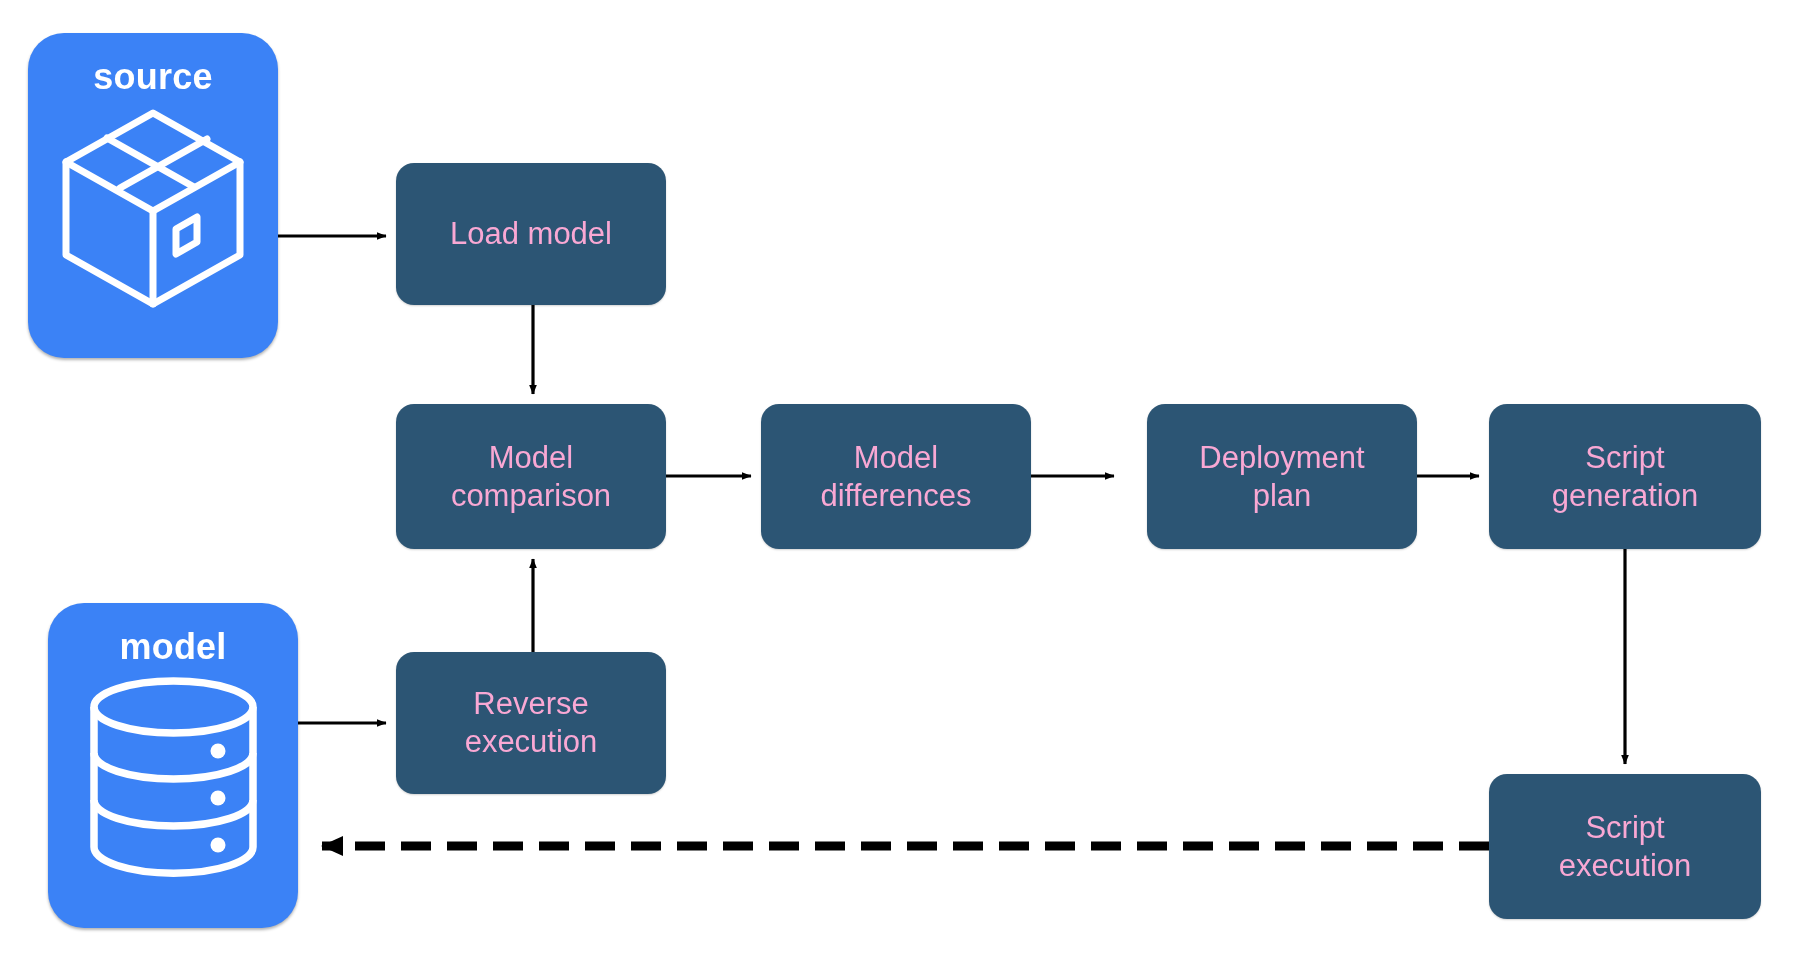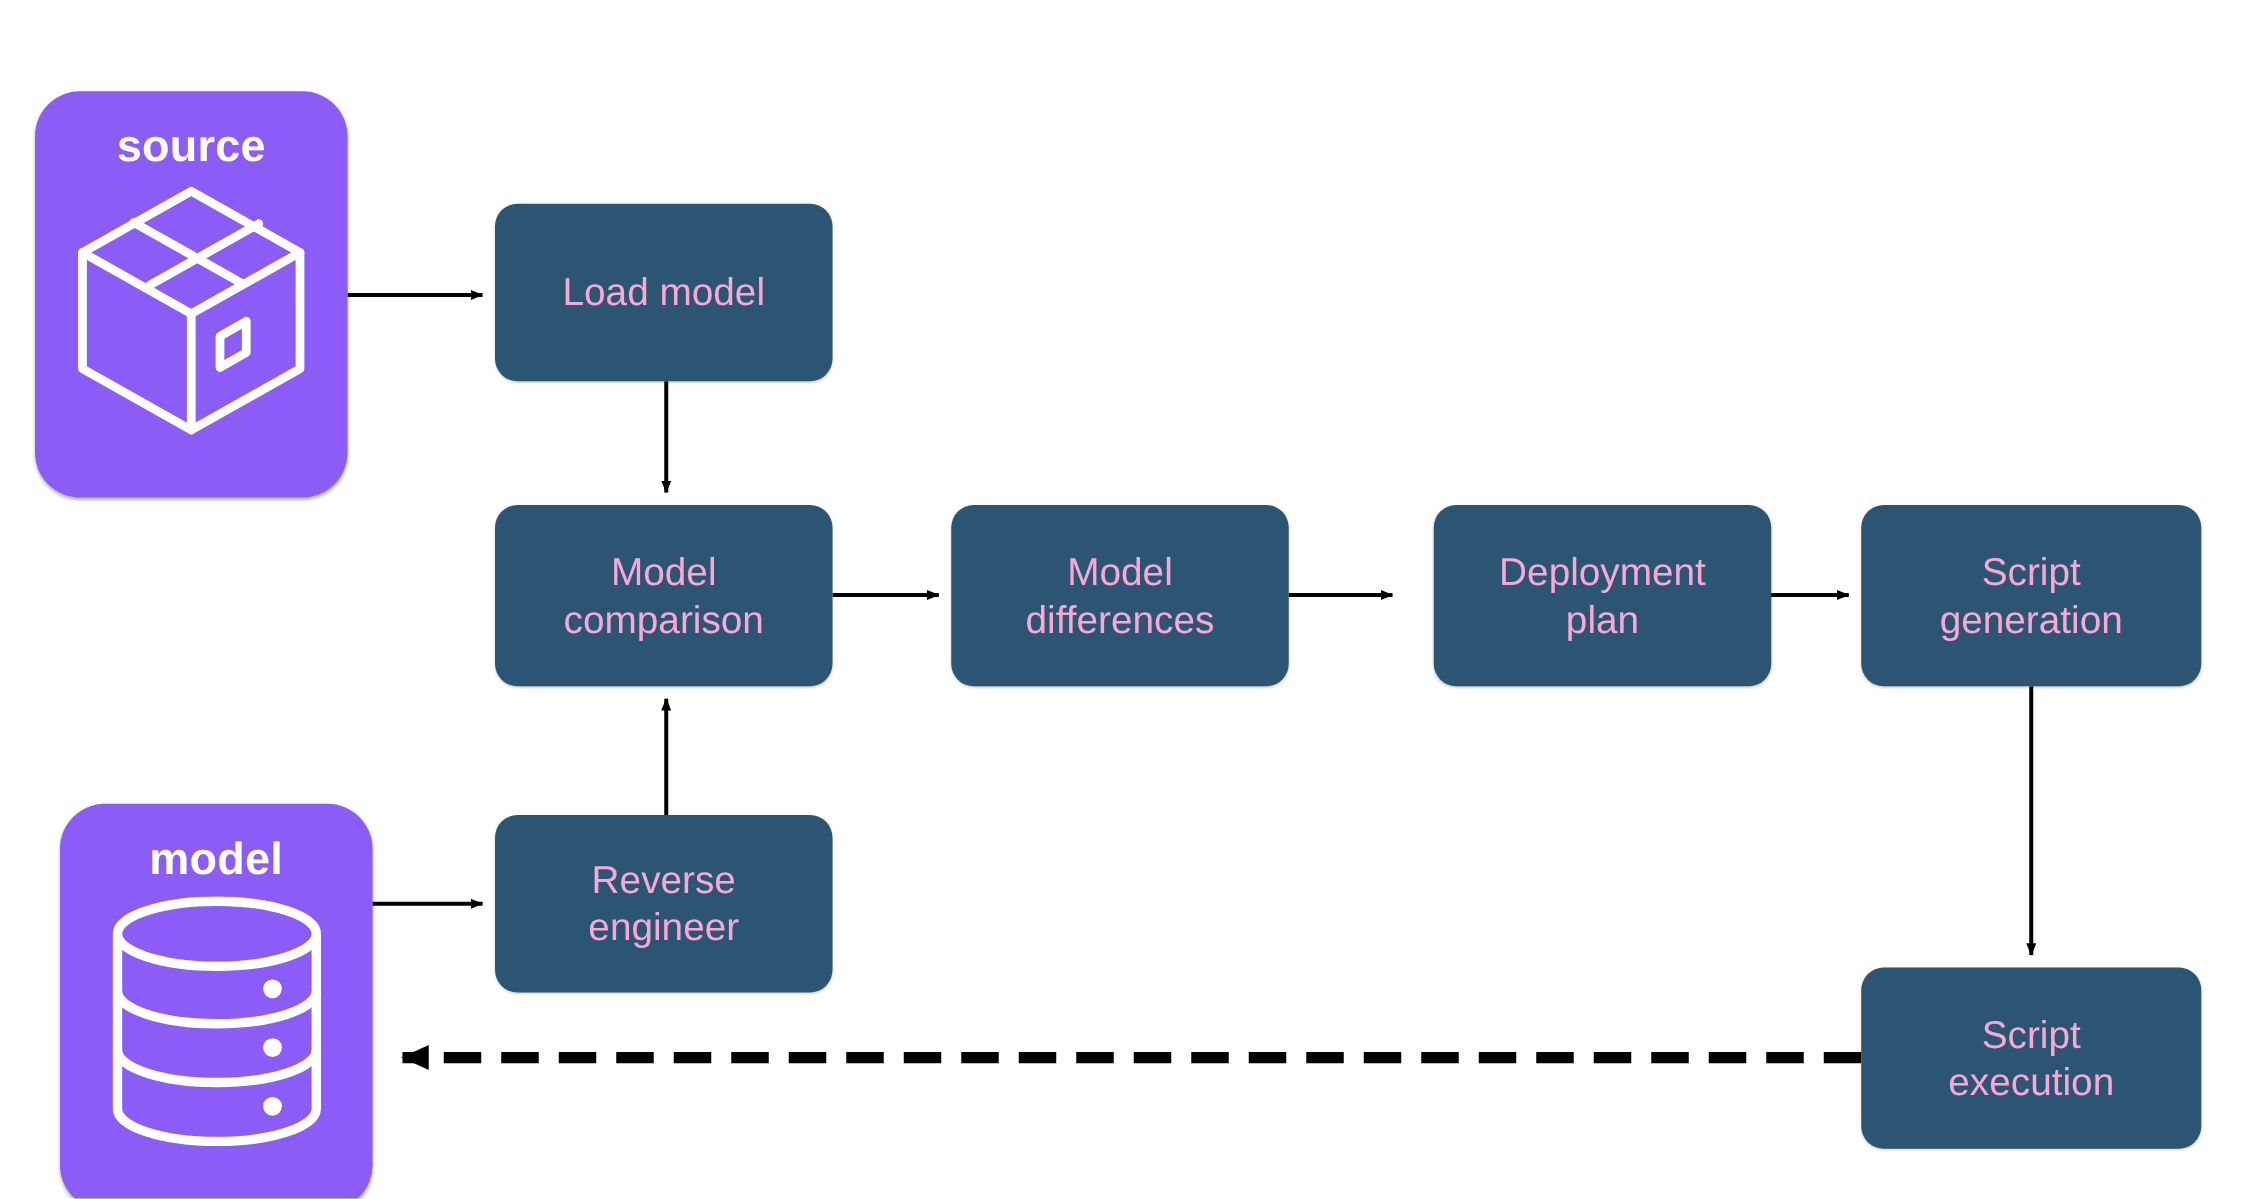--- a/index.html
+++ b/index.html
@@ -15,27 +15,26 @@
     position: relative;
     width: 1800px;
     height: 959px;
     background: #ffffff;
     overflow: hidden;
   }
   
   .endpoint {
     position: absolute;
     border-radius: 36px;
-    background: #8b5cf6;
+    background: #3b82f6;
     box-shadow: 0 2px 3px rgba(0,0,0,0.30);
     box-sizing: border-box;
     display: flex;
     flex-direction: column;
     align-items: center;
-    margin-top: 40px;
   }
   .endpoint-label {
     color: #ffffff;
     font-weight: bold;
     font-size: 36px;
     letter-spacing: 0.2px;
     line-height: 1;
     text-align: center;
     user-select: none;
   }
@@ -159,21 +158,21 @@
 plan</span>
   </div>
 
   <div class="pbox" style="left:1489px; top:404px; width:272px; height:145px;">
     <span>Script
 generation</span>
   </div>
 
   <div class="pbox" style="left:396px; top:652px; width:270px; height:142px;">
     <span>Reverse
-engineer</span>
+execution</span>
   </div>
 
   <div class="pbox" style="left:1489px; top:774px; width:272px; height:145px;">
     <span>Script
 execution</span>
   </div>
 
 </div>
 
 </body></html>

